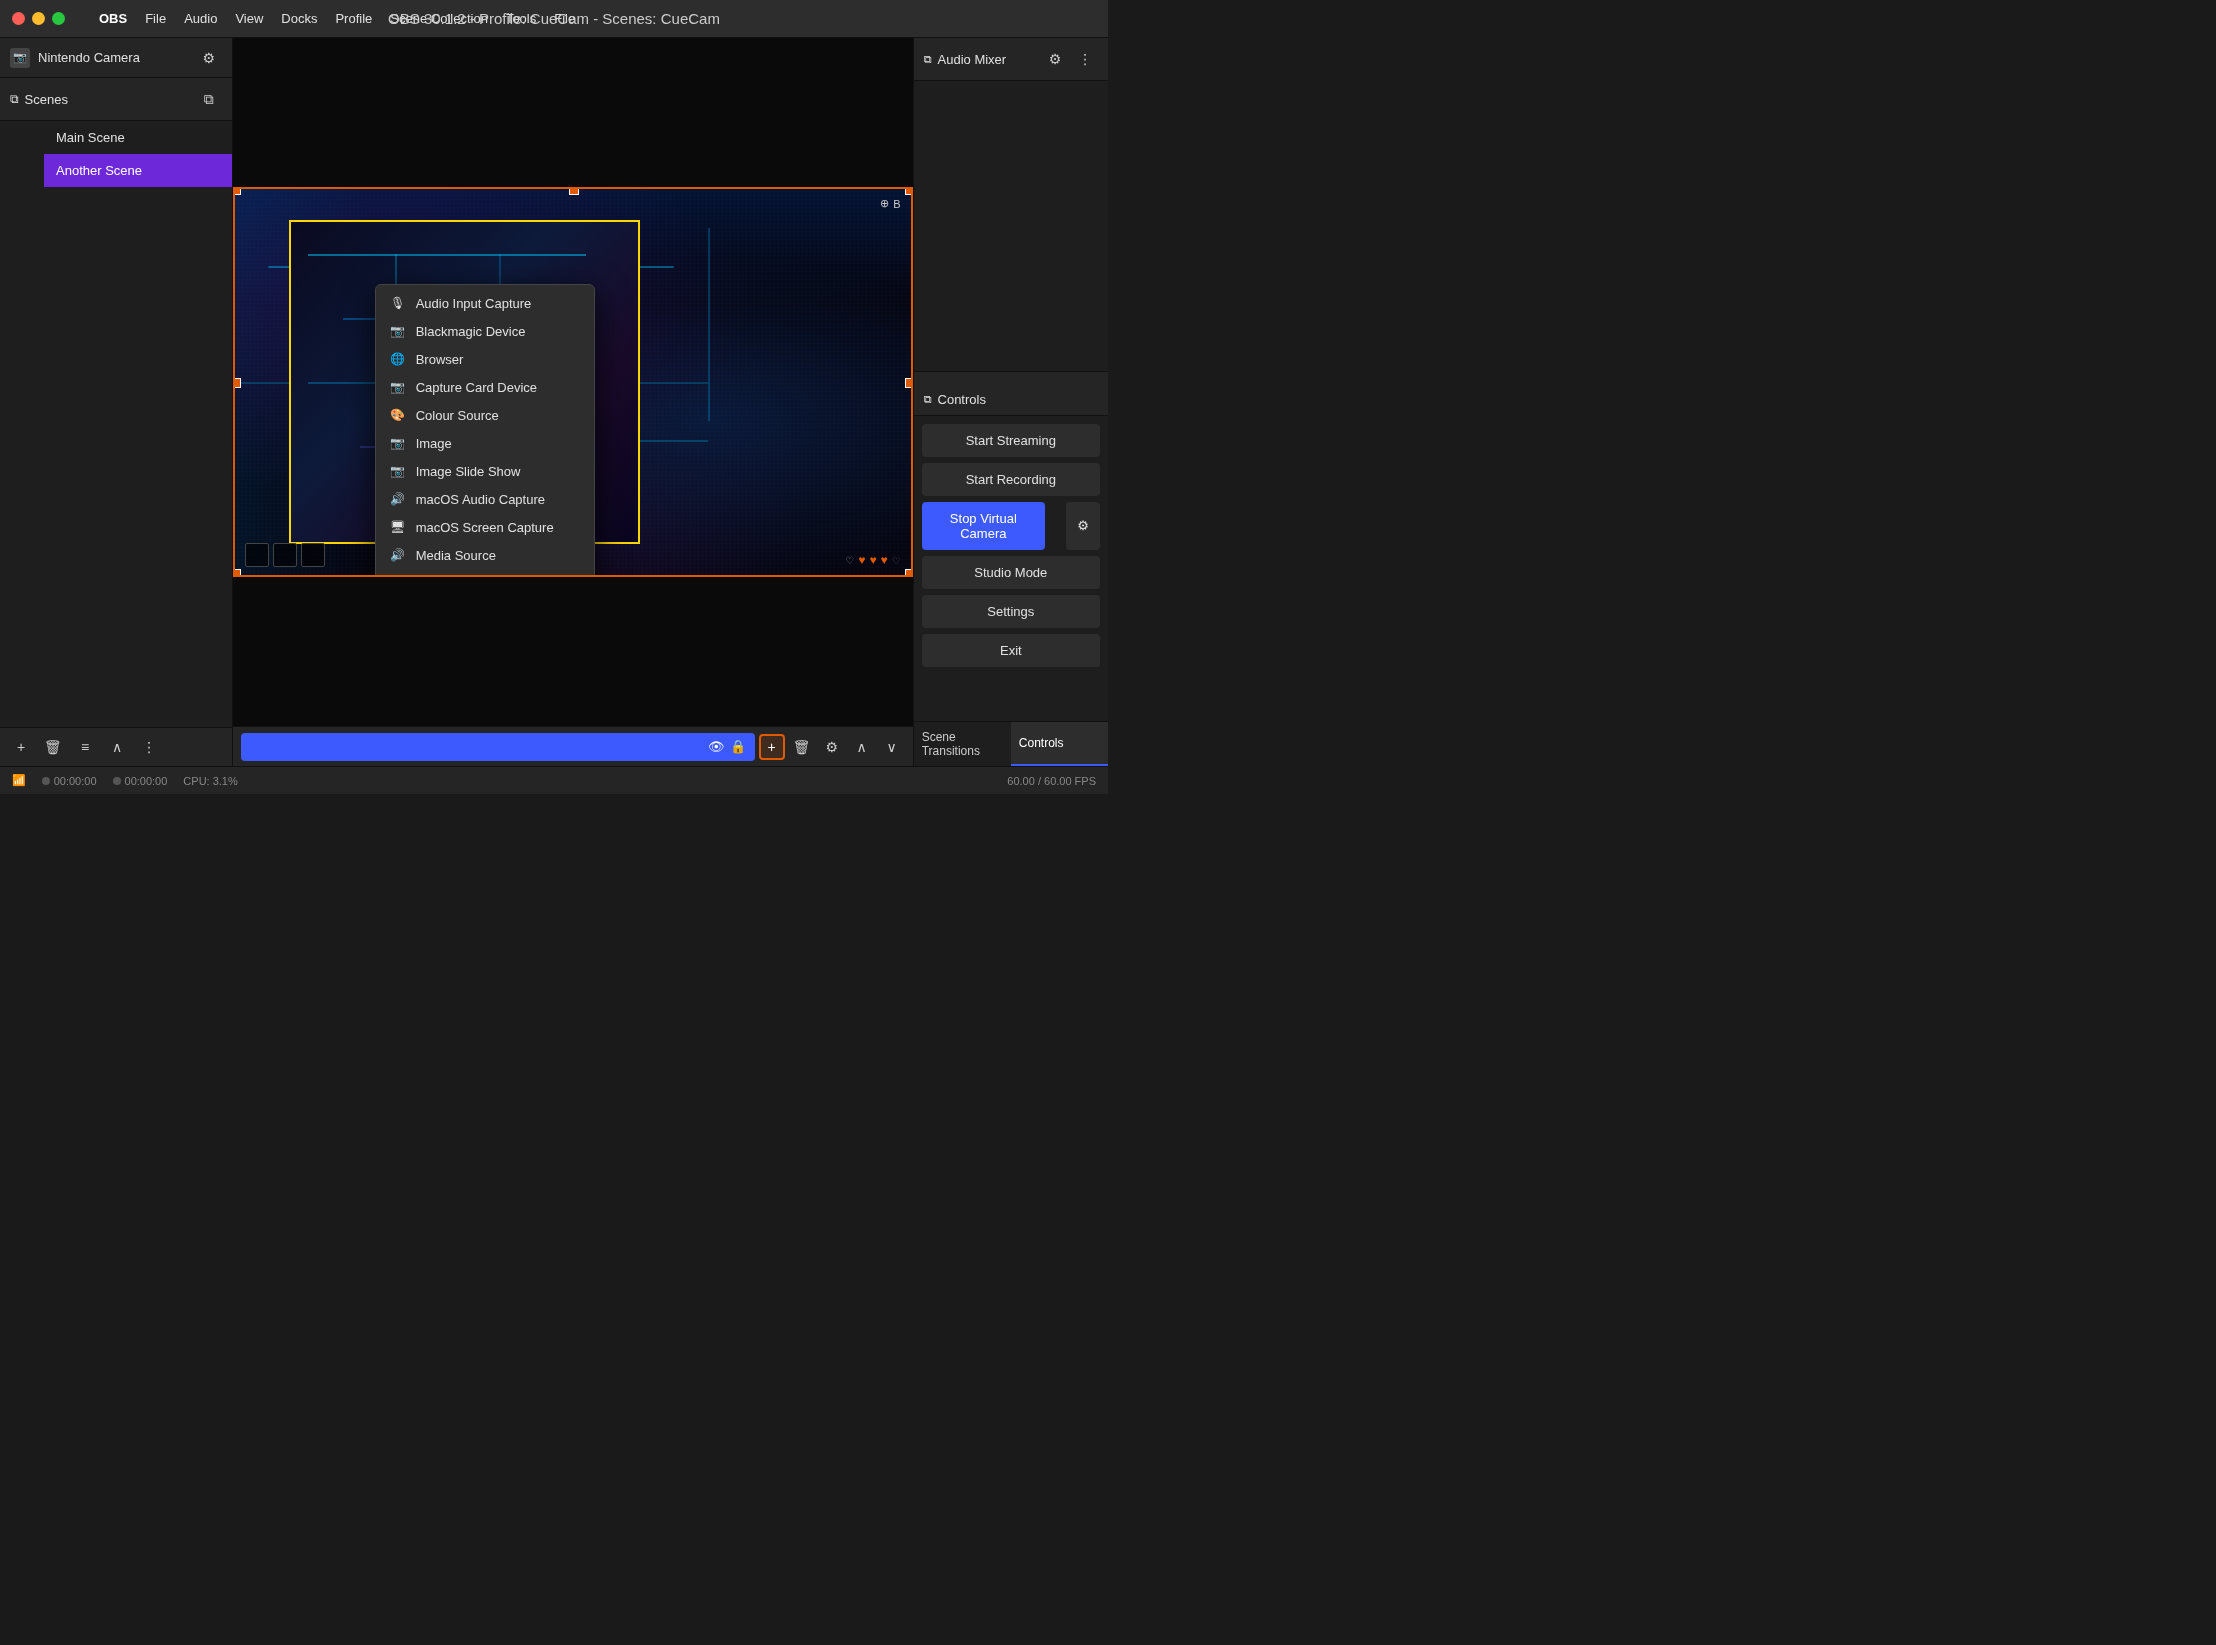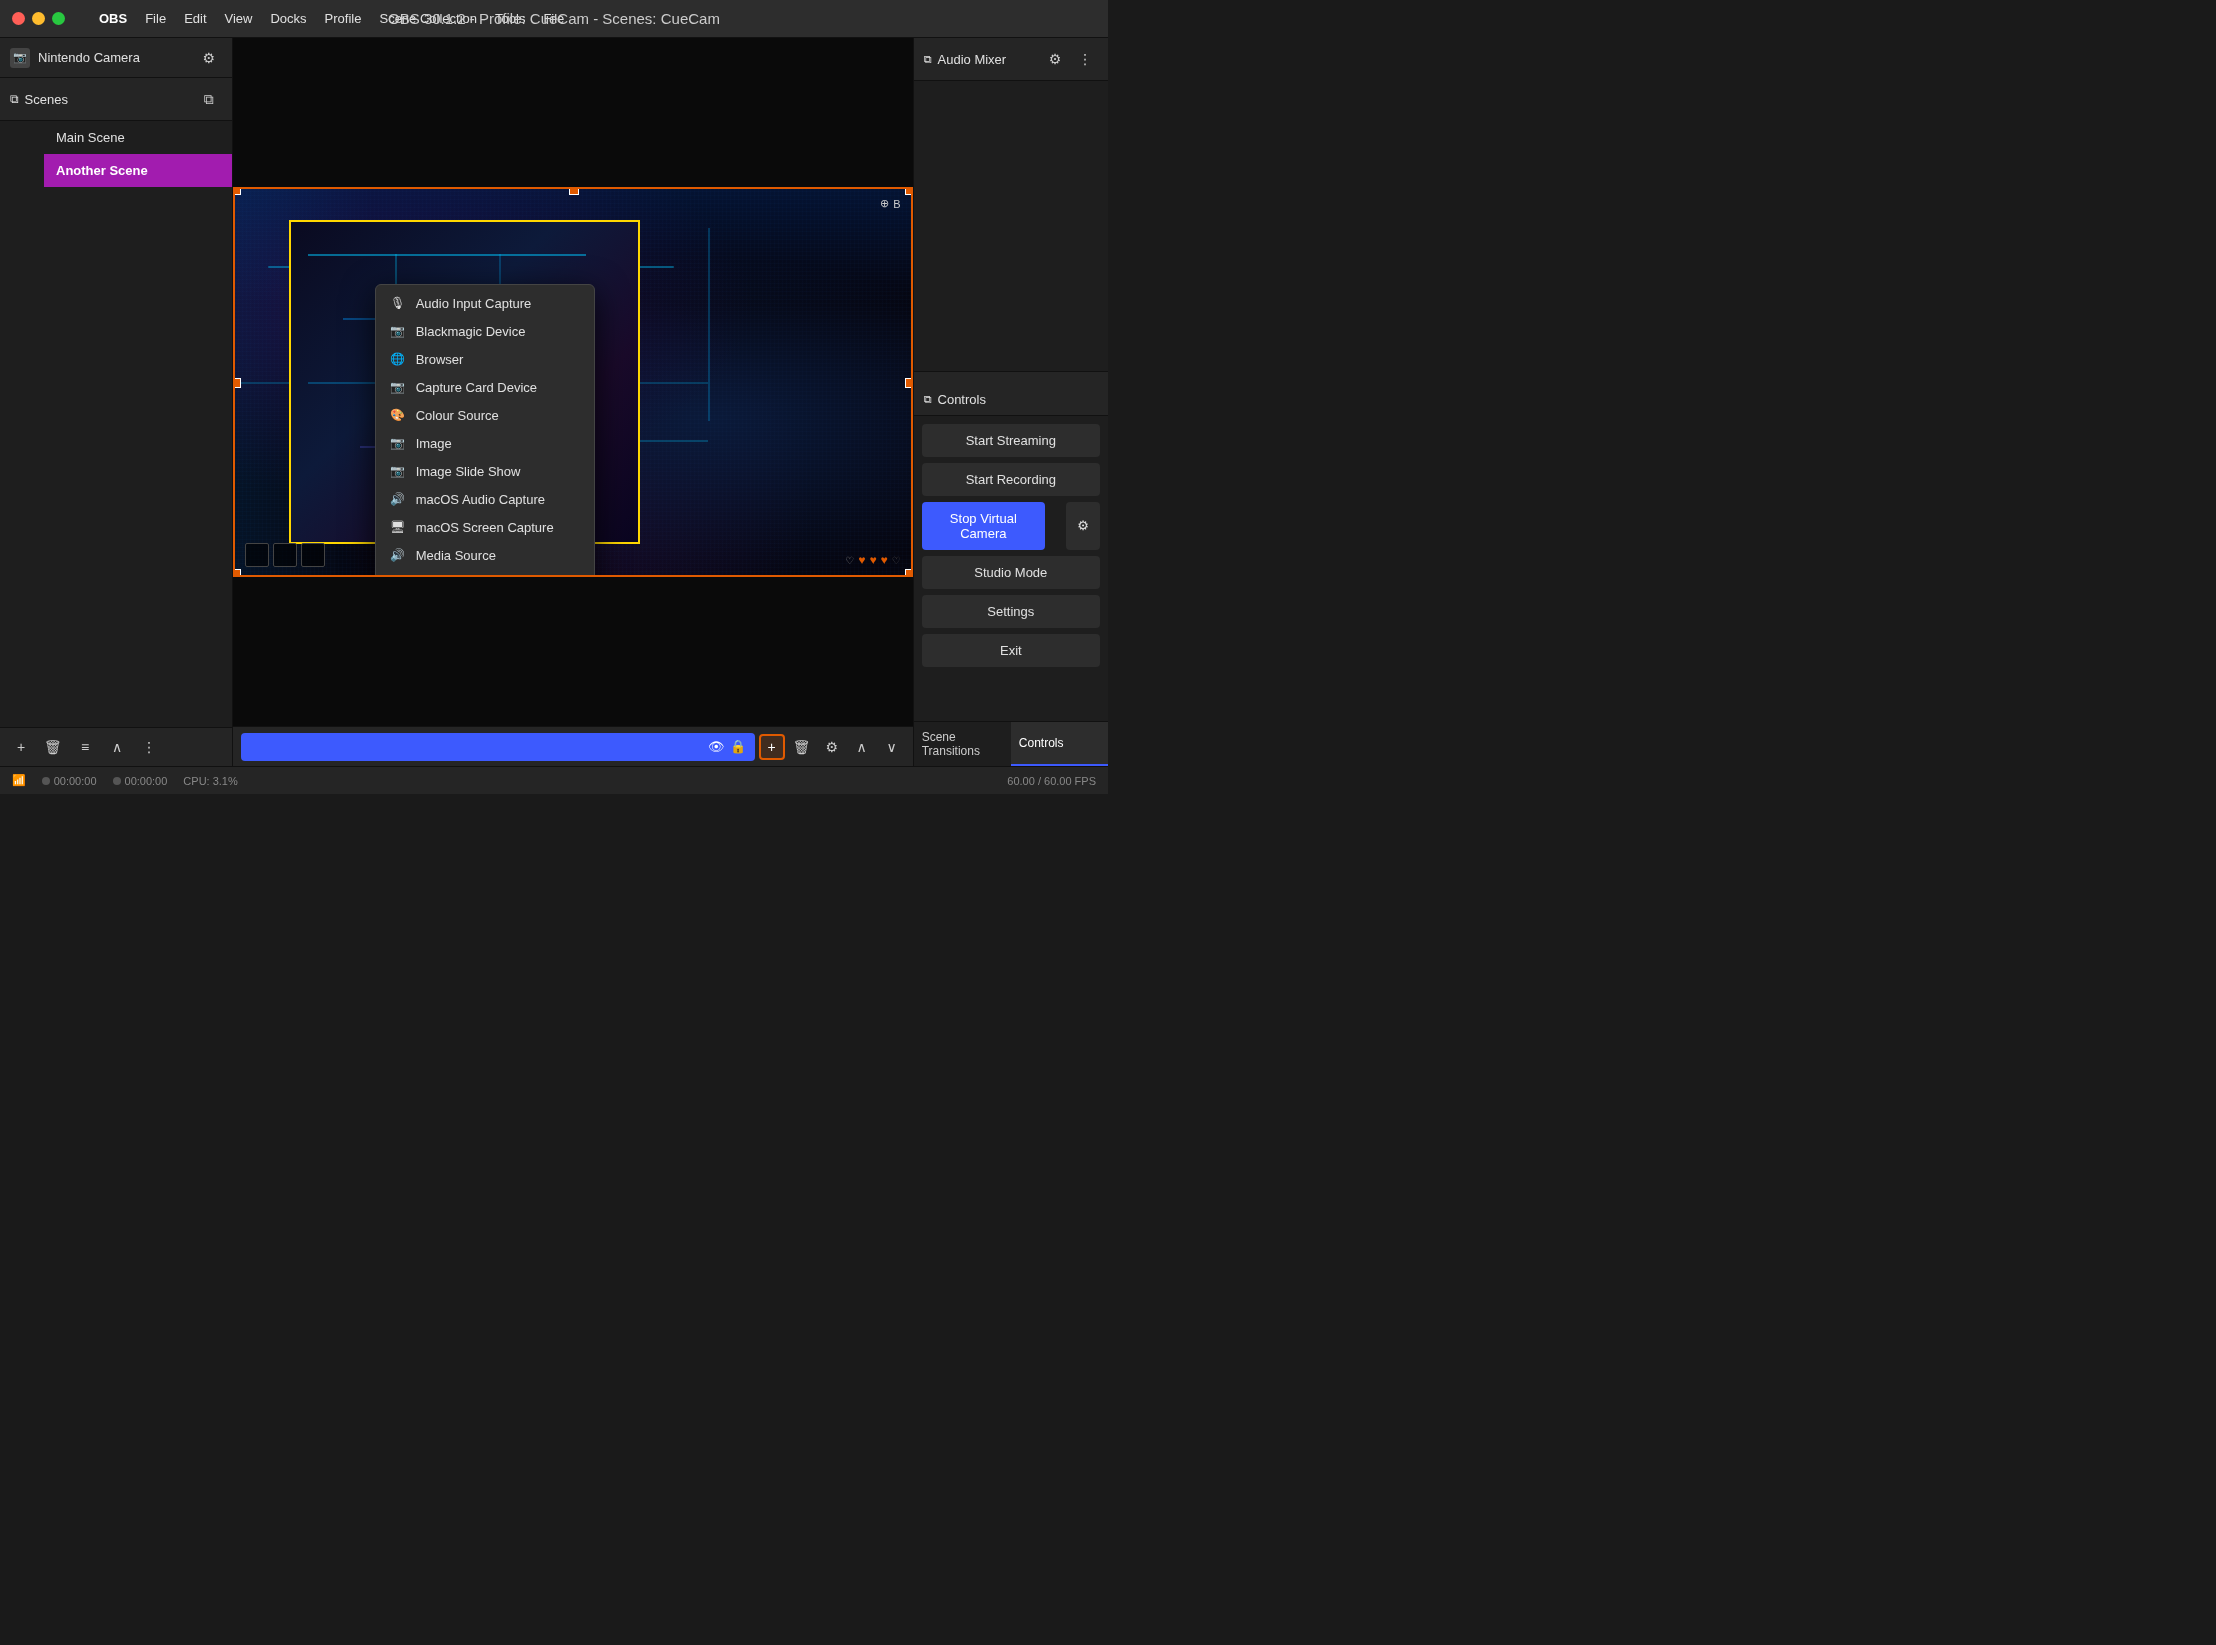--- a/index.html
+++ b/index.html
@@ -147,23 +147,22 @@
     .scene-item {
       padding: 9px 12px;
       cursor: pointer;
       font-size: 13px;
       color: #e0e0e0;
       display: flex;
       align-items: center;
       gap: 8px;
     }
     .scene-item.active {
-      background: #a21caf;
+      background: #6d28d9;
       color: #fff;
-      font-weight: bold;
     }
 
     
     .panel-footer {
       display: flex;
       align-items: center;
       padding: 6px 8px;
       gap: 6px;
       background: #252525;
       border-top: 1px solid #111;
@@ -476,21 +475,21 @@
 <div class="title-bar">
   <div class="traffic-lights">
     <div class="traffic-light tl-red"></div>
     <div class="traffic-light tl-yellow"></div>
     <div class="traffic-light tl-green"></div>
   </div>
   <div class="menu-bar">
     <span class="apple-icon menu-item"></span>
     <span class="menu-item menu-obs">OBS</span>
     <span class="menu-item">File</span>
-    <span class="menu-item">Edit</span>
+    <span class="menu-item">Audio</span>
     <span class="menu-item">View</span>
     <span class="menu-item">Docks</span>
     <span class="menu-item">Profile</span>
     <span class="menu-item">Scene Collection</span>
     <span class="menu-item">Tools</span>
     <span class="menu-item">File</span>
   </div>
   <div class="title-center">OBS 30.1.2 - Profile: CueCam - Scenes: CueCam</div>
 </div>
 

